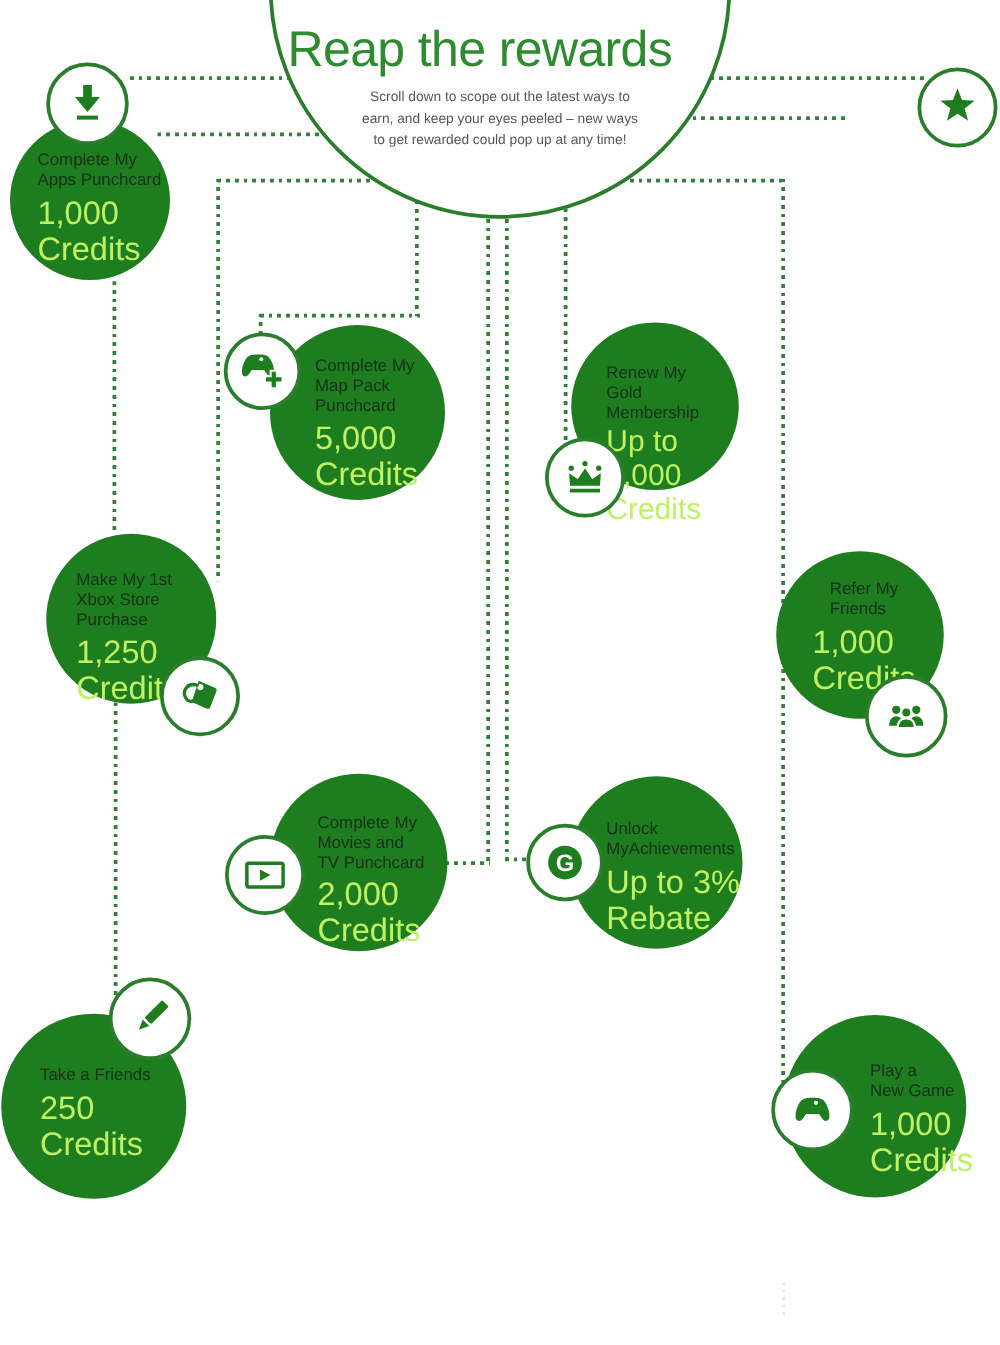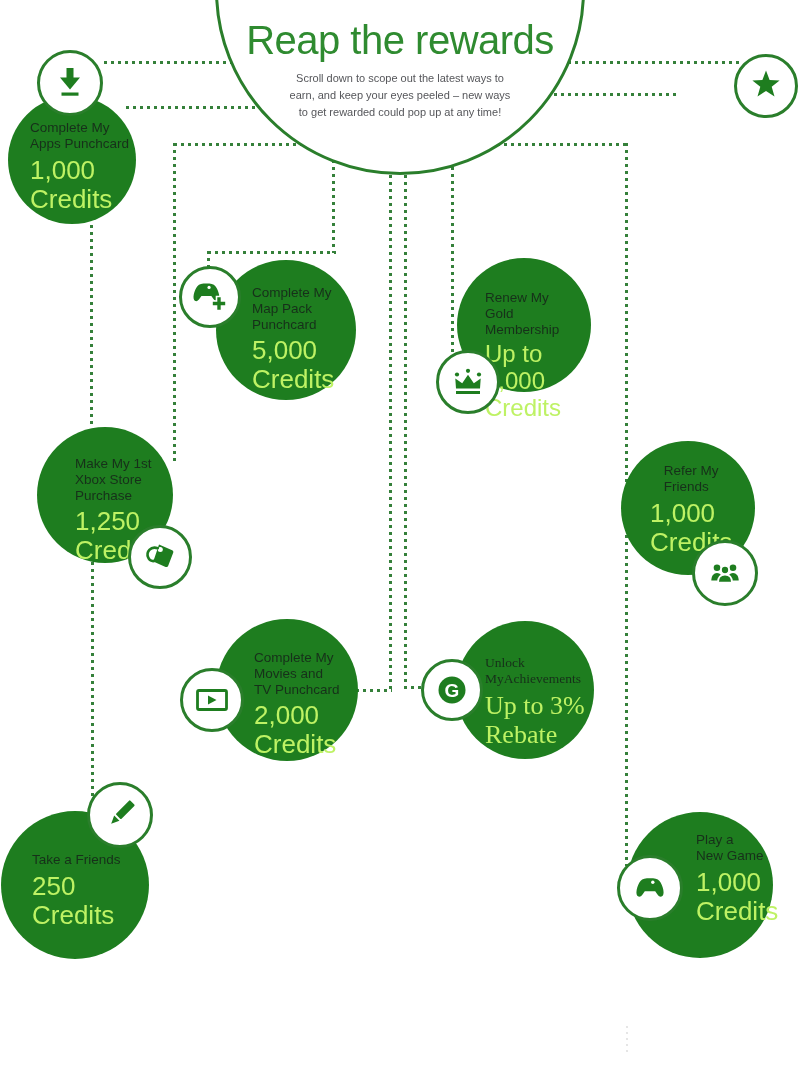--- a/index.html
+++ b/index.html
@@ -18,51 +18,51 @@
   
   .dh{position:absolute;height:3px;z-index:1;
       background-image:repeating-linear-gradient(90deg,var(--dot) 0,var(--dot) 3px,transparent 3px,transparent 7px);}
   .dv{position:absolute;width:3px;z-index:1;
       background-image:repeating-linear-gradient(180deg,var(--dot) 0,var(--dot) 3px,transparent 3px,transparent 7px);}
   .artifact{position:absolute;left:626px;top:1026px;width:2px;height:26px;opacity:.25;z-index:1;
       background-image:repeating-linear-gradient(180deg,#999 0,#999 2px,transparent 2px,transparent 6px);}
   
   .hero{position:absolute;left:215px;top:-195px;width:370px;height:370px;border:3px solid var(--ring);
         border-radius:50%;background:#fff;z-index:2;box-sizing:border-box;}
-  .hero-title{position:absolute;left:230px;top:18px;width:340px;text-align:center;z-index:4;
+  .hero-title{position:absolute;left:230px;top:18px;width:340px;text-align:left;z-index:4;
         font-size:40px;font-weight:300;color:var(--title);letter-spacing:-.5px;}
   .hero-sub{position:absolute;left:245px;top:70px;width:310px;text-align:center;z-index:4;
         font-size:11px;line-height:1.55;color:var(--sub);white-space:pre-line;}
   
   .node{position:absolute;border-radius:50%;background:var(--green);z-index:2;cursor:pointer;}
   .node-text{position:absolute;display:flex;flex-direction:column;}
   .node-label{font-size:13.5px;line-height:1.17;color:var(--label);white-space:pre-line;}
   .node-value{font-size:26px;line-height:1.12;color:#bef264;white-space:pre-line;margin-top:4px;font-weight:400;}
   .node--apps{left:8px;top:96px;width:128px;height:128px;}
   .node--apps .node-text{left:22px;top:24px;}
   .node--vip{left:643px;top:80px;width:134px;height:134px;}
   .node--vip .node-text{left:17px;top:29px;}
   .node--vip .node-value{font-size:23px;}
   .node--mappack{left:216px;top:260px;width:140px;height:140px;}
   .node--mappack .node-text{left:36px;top:25px;}
   .node--gold{left:457px;top:258px;width:134px;height:134px;}
   .node--gold .node-text{left:28px;top:32px;}
   .node--gold .node-value{font-size:24px;}
   .node--purchase{left:37px;top:427px;width:136px;height:136px;}
-  .node--purchase .node-text{left:38px;top:29px;}
+  .node--purchase .node-text{left:24px;top:29px;}
   .node--refer{left:621px;top:441px;width:134px;height:134px;}
   .node--refer .node-text{left:29px;top:22px;align-items:center;}
   .node--movies{left:216px;top:619px;width:142px;height:142px;}
   .node--movies .node-text{left:38px;top:31px;}
-  .node--achievements{left:456px;top:621px;width:138px;height:138px;font-family:Liberation Serif, serif;}
+  .node--achievements{left:456px;top:621px;width:138px;height:138px;}
   .node--achievements .node-text{left:29px;top:34px;}
   .node--survey{left:1px;top:811px;width:148px;height:148px;}
   .node--survey .node-text{left:31px;top:41px;}
   .node--game{left:627px;top:812px;width:146px;height:146px;}
-  .node--game .node-text{left:69px;top:20px;justify-content:center;}
+  .node--game .node-text{left:69px;top:37px;justify-content:center;}
   
   .badge{position:absolute;background:#fff;border:3px solid var(--ring);border-radius:50%;z-index:3;
          display:flex;align-items:center;justify-content:center;box-sizing:border-box;}
   .badge svg{display:block;}
   .badge--apps{left:37px;top:50px;width:66px;height:66px;}
   .badge--vip{left:734px;top:54px;width:64px;height:64px;}
   .badge--mappack{left:179px;top:266px;width:62px;height:62px;}
   .badge--gold{left:436px;top:350px;width:64px;height:64px;}
   .badge--purchase{left:128px;top:525px;width:64px;height:64px;}
   .badge--refer{left:692px;top:540px;width:66px;height:66px;}

